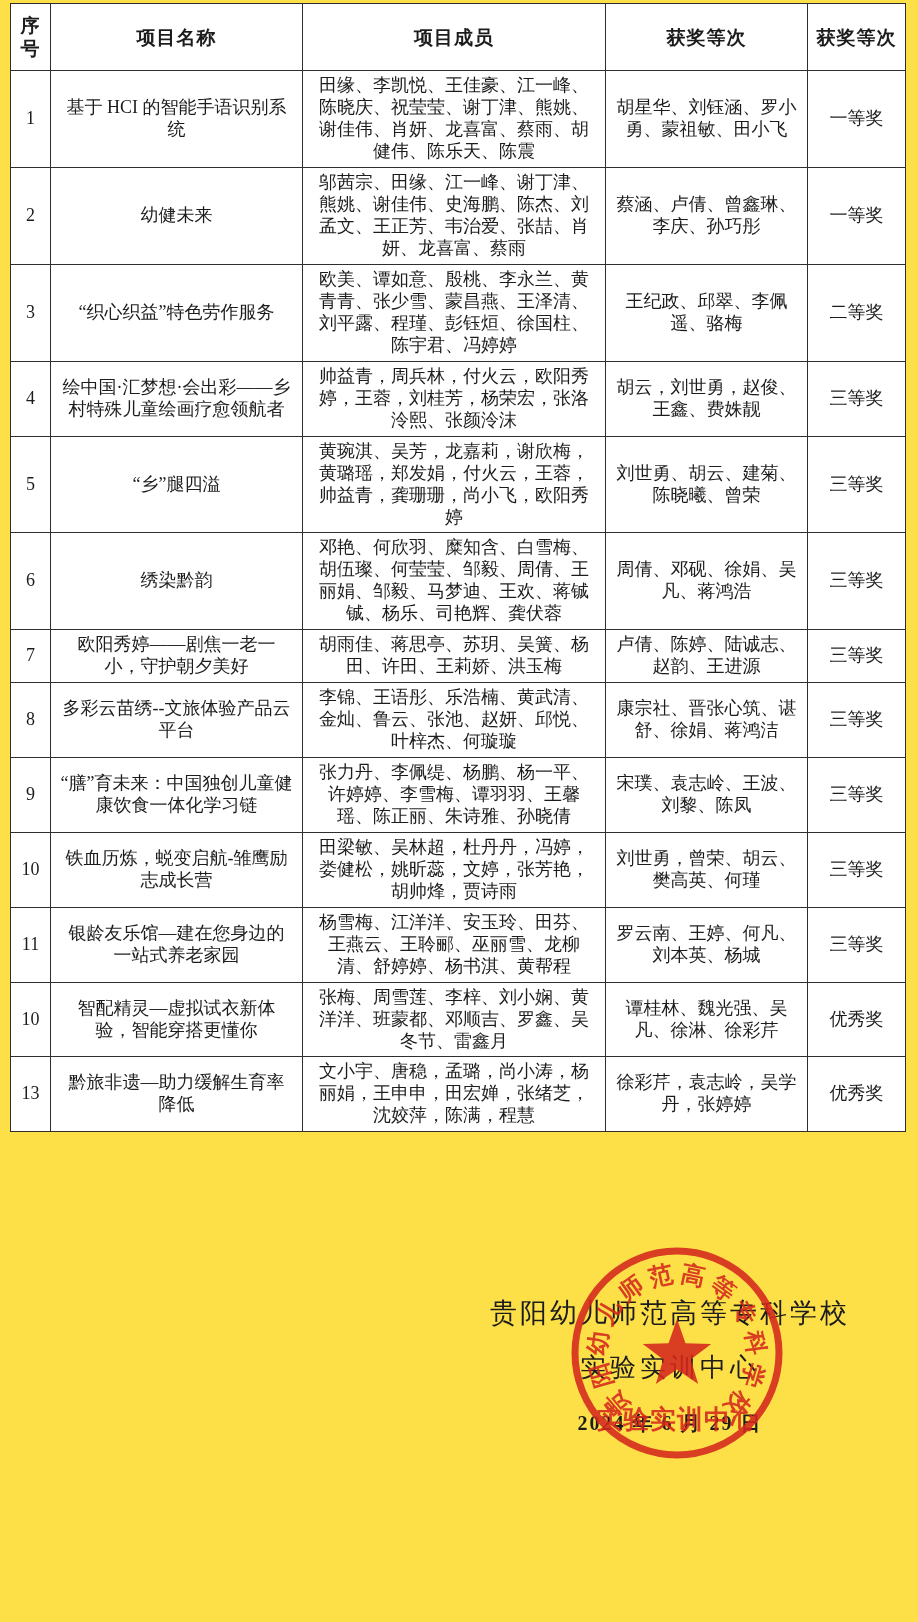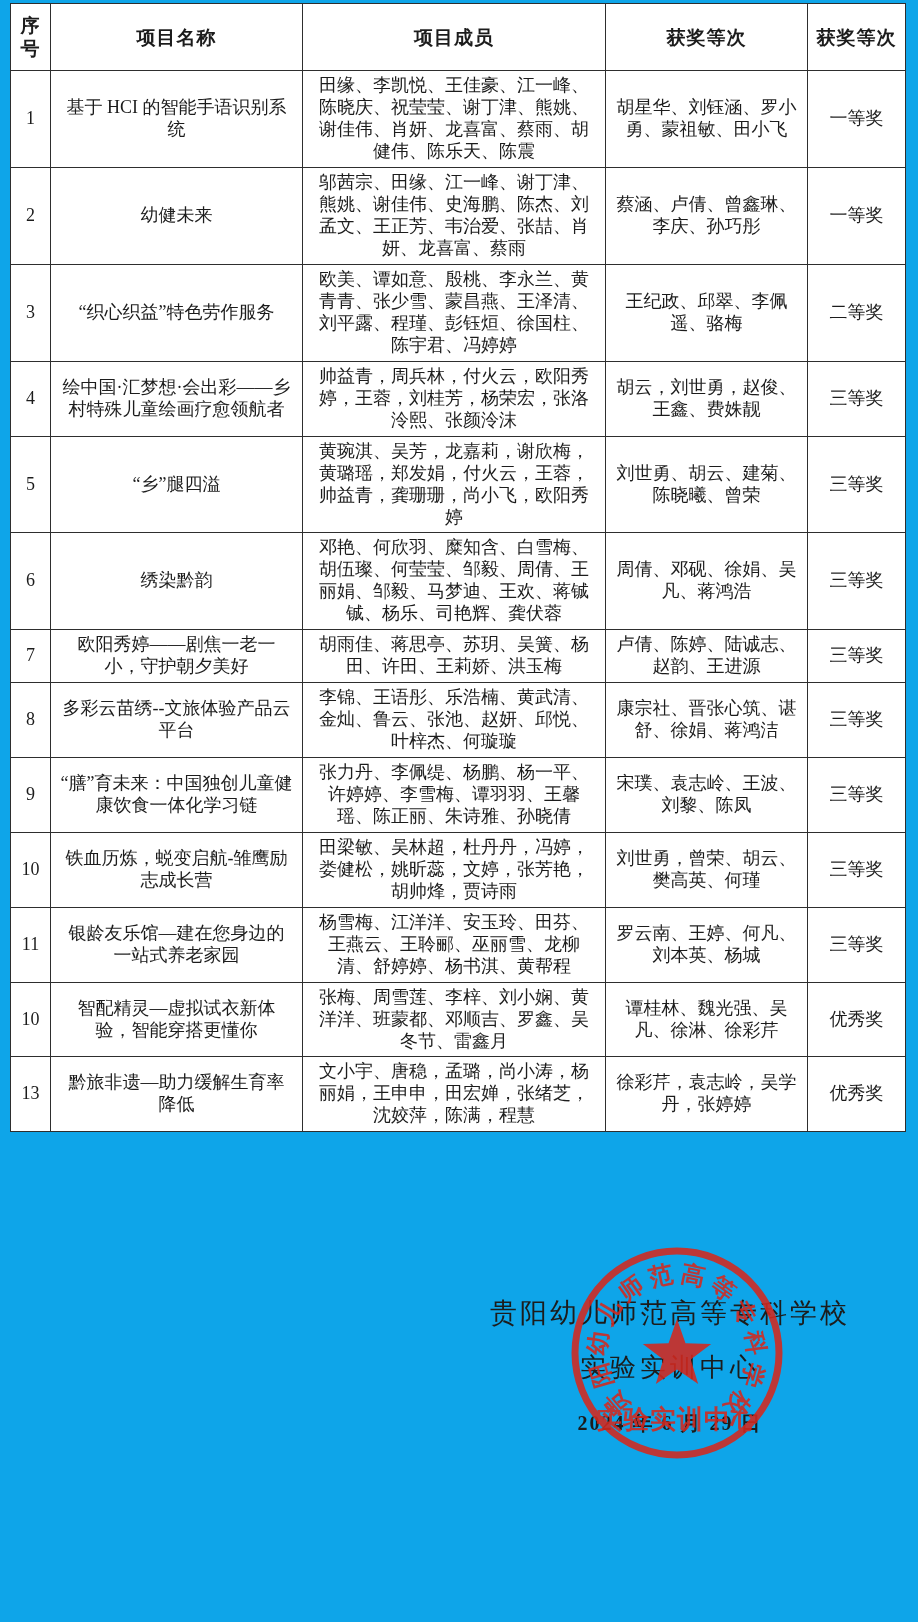--- a/index.html
+++ b/index.html
@@ -2,21 +2,21 @@
 <html><head>
 <meta charset="utf-8">
 <style>
   html,body{margin:0;padding:0;}
   body{
     width:918px;height:1622px;position:relative;overflow:hidden;
     background:#ffffff;
     font-family:"Liberation Serif","DejaVu Serif",serif;
     color:#1c1c1c;
   }
-  .page{position:absolute;inset:0;background:#0ea5e9;}
+  .page{position:absolute;inset:0;background:#fde047;}
 
   table.awards{
     position:absolute;left:10px;top:3px;width:895px;
     border-collapse:collapse;table-layout:fixed;
     background:#fff;
   }
   table.awards th, table.awards td{
     border:1.6px solid #2e2e2e;
     text-align:center;vertical-align:middle;
     padding:4px 9px;

